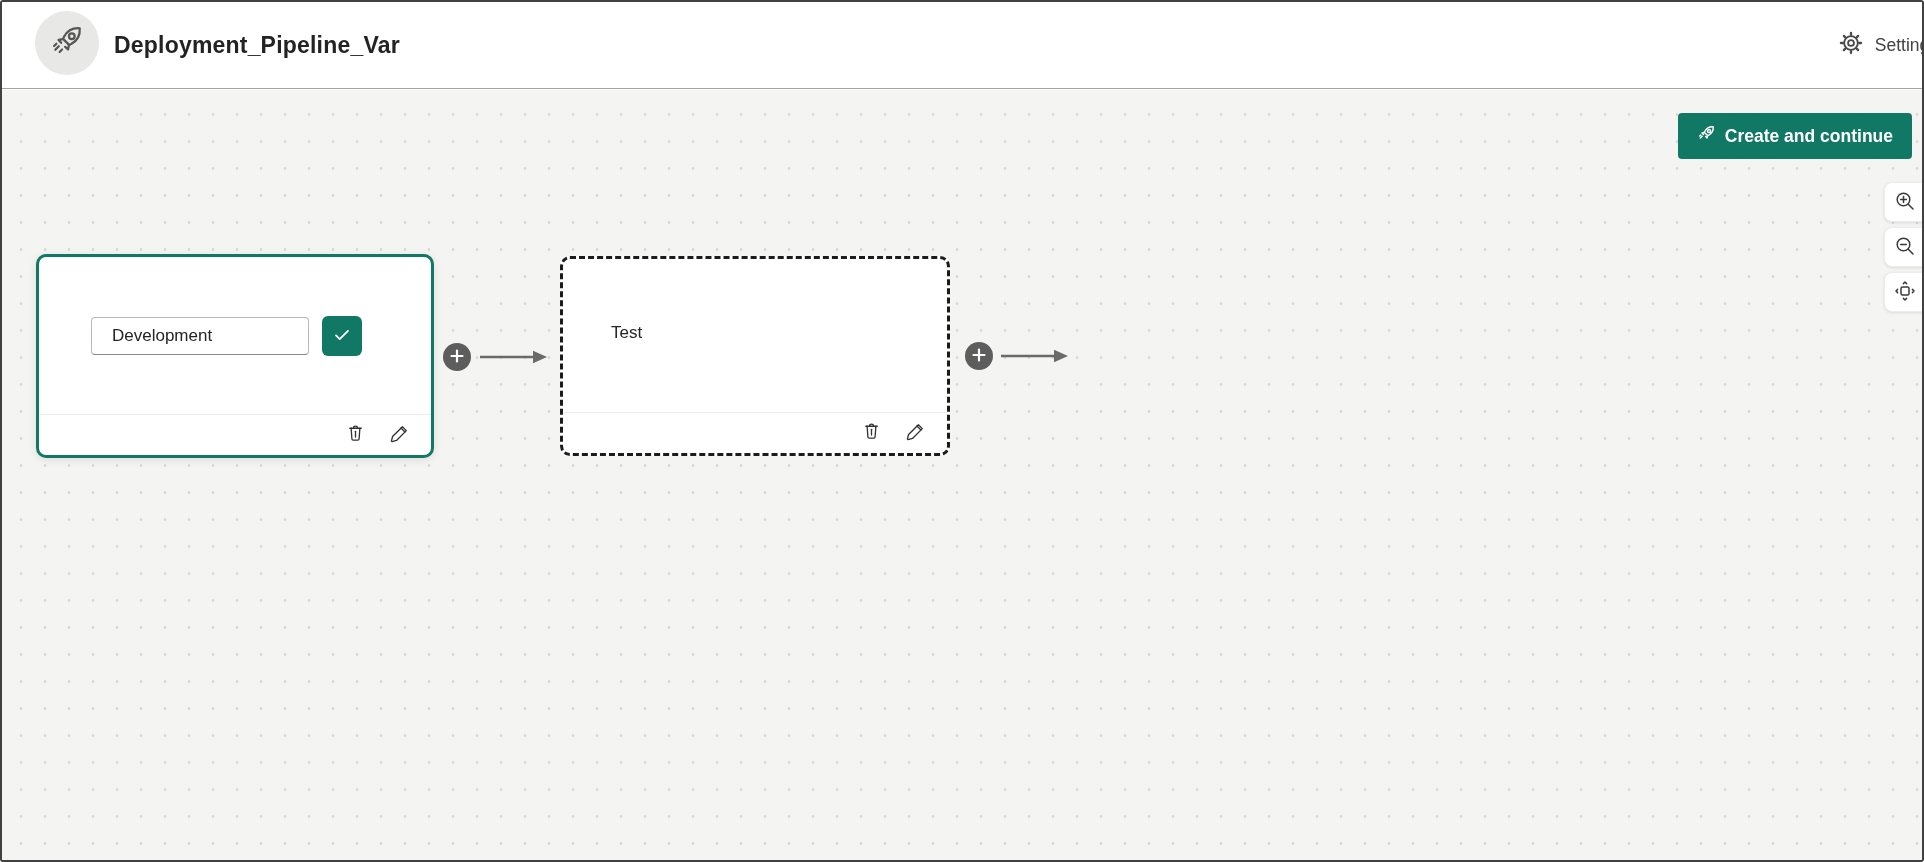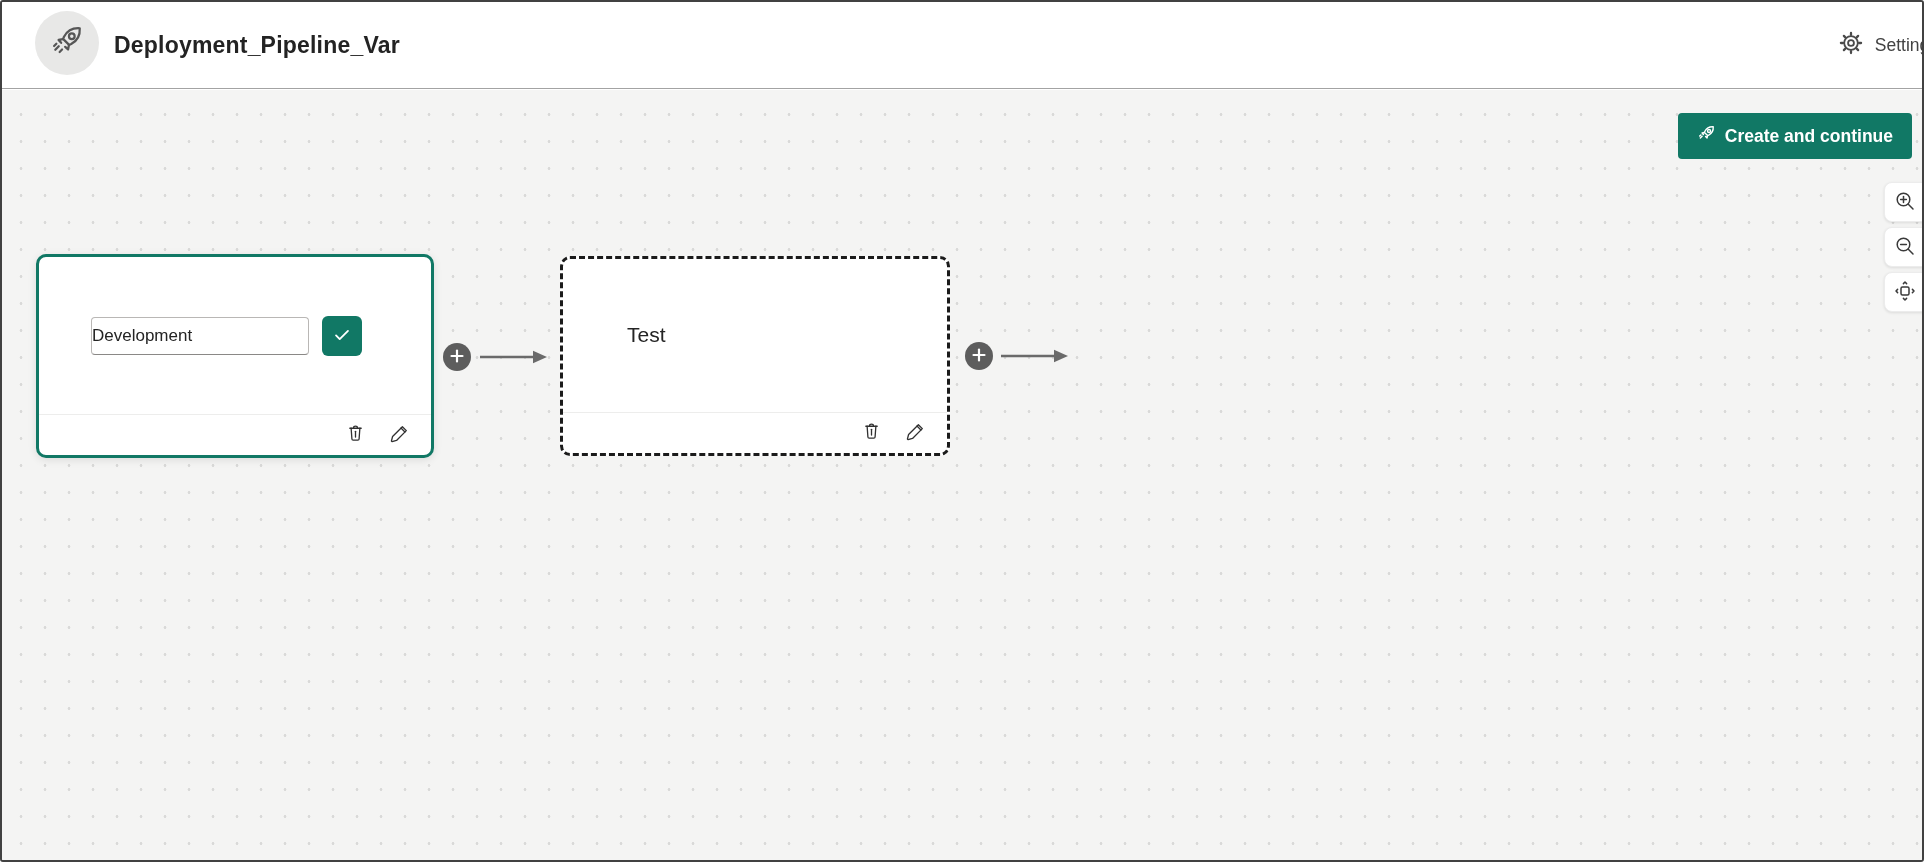--- a/index.html
+++ b/index.html
@@ -42,26 +42,26 @@
     width:48px; height:40px; background:#fff; border:1px solid #ececec; border-radius:8px;
     box-shadow:0 1px 3px rgba(0,0,0,.10); color:#3a3a3a; cursor:pointer;
     display:flex; align-items:center; padding-left:8px;
   }
 
   
   .stage-card{ position:absolute; background:#fff; border-radius:10px; cursor:pointer; }
   .stage-card.selected{ border:3px solid #117865; box-shadow:0 2px 8px rgba(0,0,0,.10); }
   .stage-card.dashed{ border:3px dashed #1b1b1b; }
 
-  .stage-label{ position:absolute; left:64px; top:64px; font-size:21px; color:#242424; }
+  .stage-label{ position:absolute; left:48px; top:64px; font-size:17px; color:#242424; }
 
   .stage-input{
     position:absolute; left:52px; top:60px; width:218px; height:38px;
     border:1px solid #b9b7b5; border-bottom-color:#8a8886; border-radius:4px;
-    padding:0 0; font-family:inherit; font-size:17px; color:#242424; background:#fff; outline:none;
+    padding:0 20px; font-family:inherit; font-size:17px; color:#242424; background:#fff; outline:none;
   }
   .confirm-btn{
     position:absolute; left:283px; top:59px; width:40px; height:40px;
     background:#117865; border:none; border-radius:6px; cursor:pointer;
     display:flex; align-items:center; justify-content:center; color:#fff;
   }
 
   .card-footer{
     position:absolute; left:0; right:0; bottom:0; height:41px;
     border-top:1px solid #ededec; display:flex; align-items:center;

